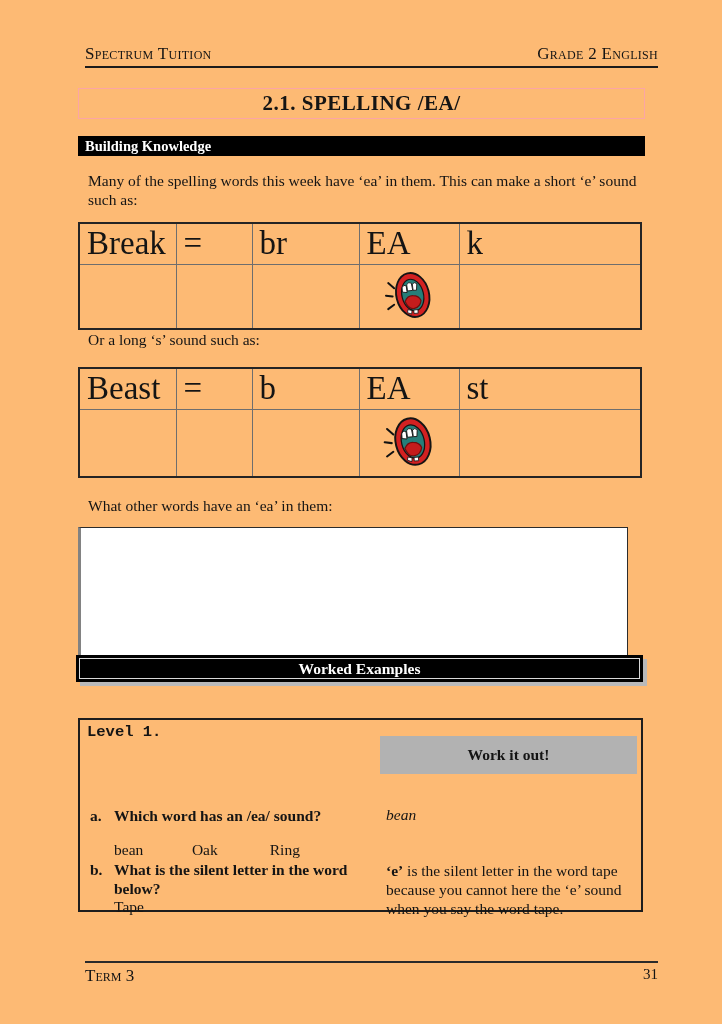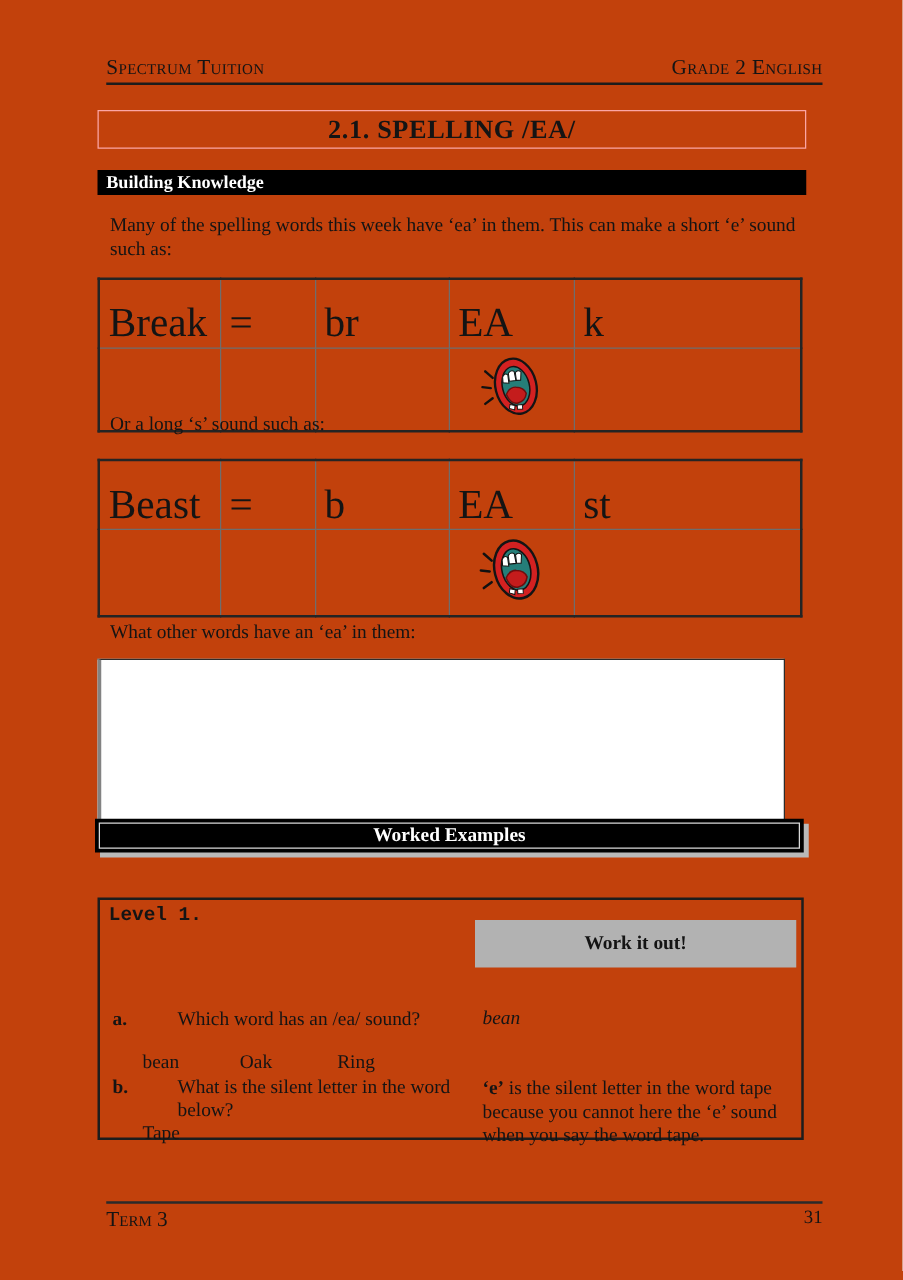--- a/index.html
+++ b/index.html
@@ -1,18 +1,18 @@
 <!DOCTYPE html>
 <html><head>
 <meta charset="utf-8">
 <style>
   * { margin:0; padding:0; box-sizing:border-box; }
   html,body { background:#e9e9e9; }
   .page {
-    position:relative; width:722px; height:1024px; background:#c2410c;
+    position:relative; width:722px; height:1024px; background:#fdba74;
     font-family:"Liberation Serif", serif; color:#141414; margin:0 auto;
     overflow:hidden;
   }
   
   .hdr-left  { position:absolute; left:85px;  top:44px; font-variant:small-caps; font-size:17px; letter-spacing:.3px; }
   .hdr-right { position:absolute; right:64px; top:44px; font-variant:small-caps; font-size:17px; letter-spacing:.3px; }
   .hdr-rule  { position:absolute; left:85px; right:64px; top:66px; height:2px; background:#1c1c1c; }
   
   .title-box {
     position:absolute; left:78px; top:88px; width:567px; height:31px;
@@ -24,21 +24,21 @@
     position:absolute; left:78px; top:136px; width:567px; height:20px;
     background:#000; color:#fff; font-weight:bold; font-size:14.5px;
     line-height:20px; padding-left:7px;
   }
   .intro { position:absolute; left:88px; top:171px; width:562px; font-size:15.5px; line-height:19px; }
   
   .ea-table { position:absolute; left:78px; border-collapse:collapse; table-layout:fixed; width:562px; }
   .t1 { top:222px; }
   .t2 { top:367px; }
   .ea-table td {
-    border:1px solid #6e6e6e; font-size:33px; padding:17px 0 0 7px;
+    border:1px solid #6e6e6e; font-size:33px; padding:1px 0 0 7px;
     vertical-align:top; line-height:1.12; overflow:hidden;
   }
   .ea-table { border:2px solid #242424; }
   .t1 .row1 td { height:41px; }
   .t1 .row2 td { height:51px; }
   .t2 .row1 td { height:41px; }
   .t2 .row2 td { height:57px; }
   .mouth-cell { text-align:center; padding:0 !important; }
   .or-line { position:absolute; left:88px; top:331px; font-size:15.5px; }
   .other-prompt { position:absolute; left:88px; top:497px; font-size:15.5px; }
@@ -59,21 +59,21 @@
   .we-box {
     position:absolute; left:78px; top:718px; width:565px; height:194px;
     border:2px solid #1d1d1d; font-size:15.5px;
   }
   .level { position:absolute; left:7px; top:3px; font-weight:bold;font-family:Liberation Mono, monospace; }
   .workitout {
     position:absolute; left:300px; top:16px; width:257px; height:38px;
     background:#b2b2b2; text-align:center; font-weight:bold; line-height:38px;
   }
   .q-label { position:absolute; font-weight:bold; }
-  .q-text  { position:absolute; font-weight:normal; line-height:18.5px;margin-left:28px; }
+  .q-text  { position:absolute; font-weight:bold; line-height:18.5px; }
   .qa-label { left:10px; top:87px; }
   .qa-text  { left:34px; top:87px; width:265px; }
   .qa-options { position:absolute; left:34px; top:121px; }
   .opt { display:inline-block; min-width:74px; }
   .qa-answer { position:absolute; left:306px; top:86px; font-style:italic; }
   .qb-label { left:10px; top:141px; }
   .qb-text  { left:34px; top:141px; width:262px; }
   .qb-word  { position:absolute; left:34px; top:178px; }
   .qb-answer { position:absolute; left:306px; top:141px; width:252px; line-height:19px; }
   .qb-answer b { font-weight:bold; }

